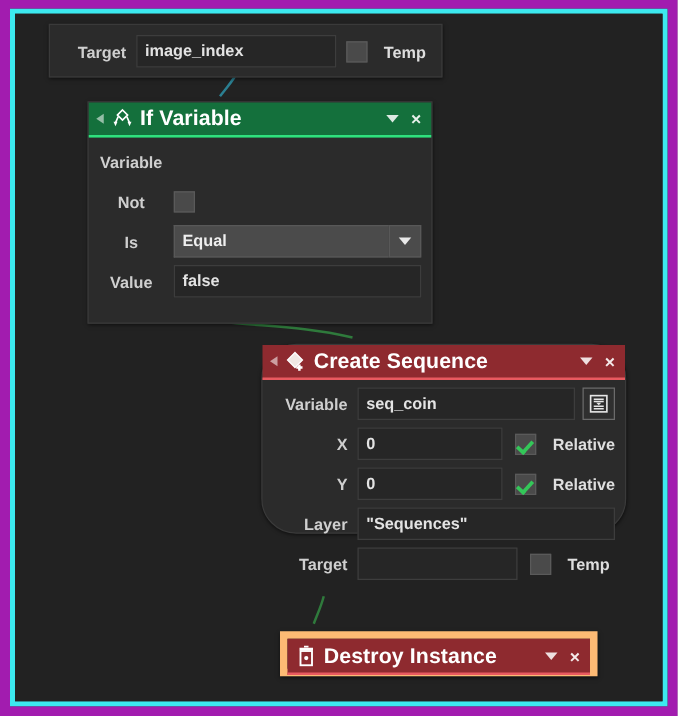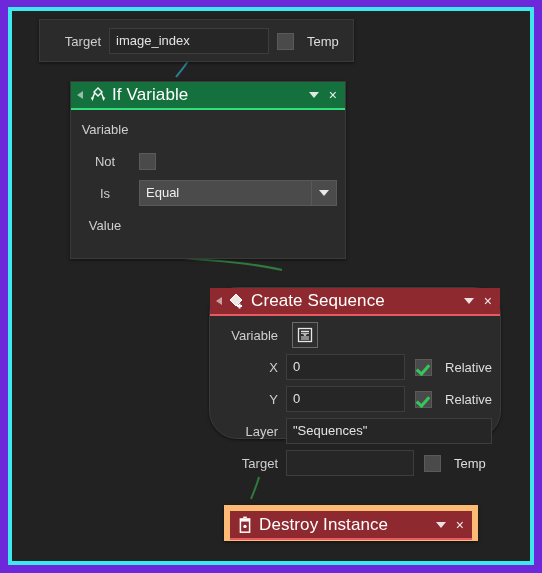--- a/index.html
+++ b/index.html
@@ -12,22 +12,23 @@
     height: 573px;
     font-family: "Liberation Sans", sans-serif;
     overflow: hidden;
   }
 
   
   #screenshot {
     position: relative;
     width: 542px;
     height: 573px;
-    background: #6d28d9;
-    box-sizing: border-box;
+    background: #a21caf;
+    box-sizing: border-box;
+    font-weight: bold;
   }
   #cyan-frame {
     position: absolute;
     left: 8px;
     top: 7px;
     width: 526px;
     height: 558px;
     box-sizing: border-box;
     border: 4px solid #3ce9ef;
     background: #1f1f1f;
@@ -223,21 +224,21 @@
   #node-target .row-label { width: 52px; }
   #node-target .field { max-width: 160px; margin-right: 8px; }
 
   #node-if {
     left: 58px; top: 70px;
     width: 276px; height: 178px;
   }
   #node-if .row-label { width: 52px; text-align: center; }
 
   #node-create {
-    left: 197px; top: 276px;
+    left: 197px; top: 264px;
     width: 292px; height: 152px; border-radius: 28px;
   }
   #node-create .row-label { width: 60px; }
 
   #node-destroy {
     left: 212px; top: 494px;
     width: 254px; height: 36px;
     background: #2b2b2b;
     border: 6px solid #fdba74;
   }
@@ -299,20 +300,21 @@
             <div class="dropdown">
               <div class="dd-text">Equal</div>
               <div class="dd-btn">
                 <span class="dd-caret"></span>
               </div>
             </div>
           </div>
 
           <div class="row">
             <div class="row-label">Value</div>
+            <div class="field">false</div>
           </div>
 
         </div>
       </div>
 
       <div class="node" id="node-create">
         <div class="node-header red">
           <span class="collapse-arrow"></span>
           <span class="node-icon">
             <svg width="18" height="18" viewBox="0 0 18 18">
@@ -321,20 +323,21 @@
             </svg>
           </span>
           <span class="node-title">Create Sequence</span>
           <span class="hdr-caret"></span>
           <span class="hdr-close">×</span>
         </div>
         <div class="node-body">
 
           <div class="row">
             <div class="row-label">Variable</div>
+            <div class="field">seq_coin</div>
             <div class="list-btn">
               <svg width="16" height="16" viewBox="0 0 16 16">
                 <rect x="1.5" y="1.5" width="13" height="13" fill="none" stroke="#e6e6e6" stroke-width="1.3"></rect>
                 <path d="M4 4.4 h8 M4 6.2 h8 M4 10 h8 M4 12 h8" stroke="#e6e6e6" stroke-width="1.1"></path>
                 <polygon points="6,7.2 10,7.2 8,9.2" fill="#e6e6e6"></polygon>
               </svg>
             </div>
           </div>
 
           <div class="row">

